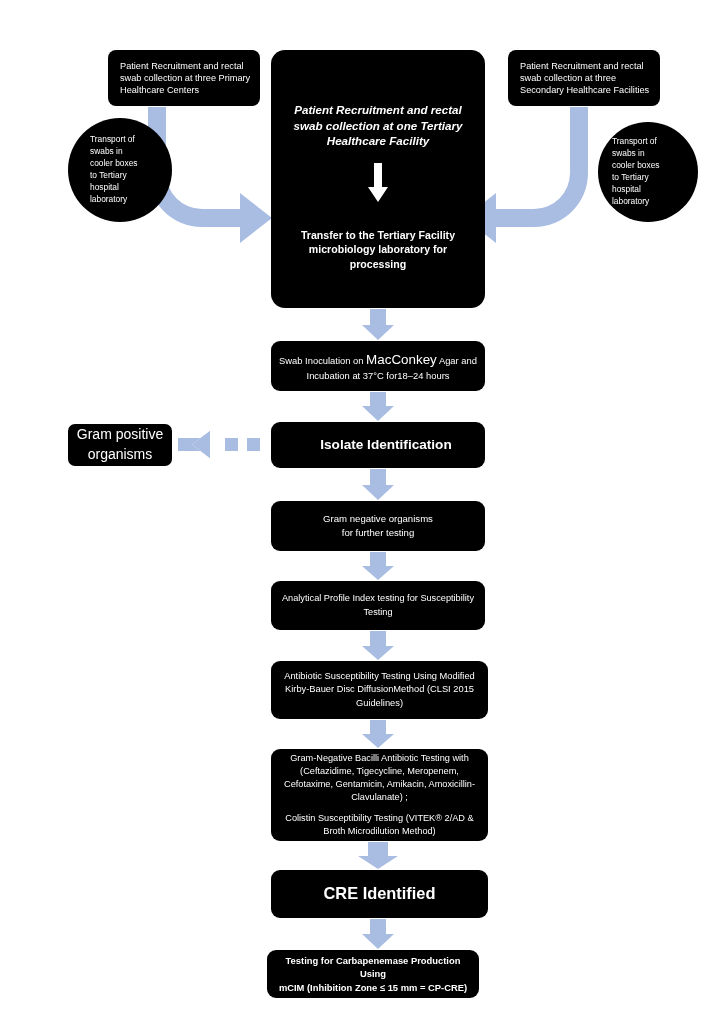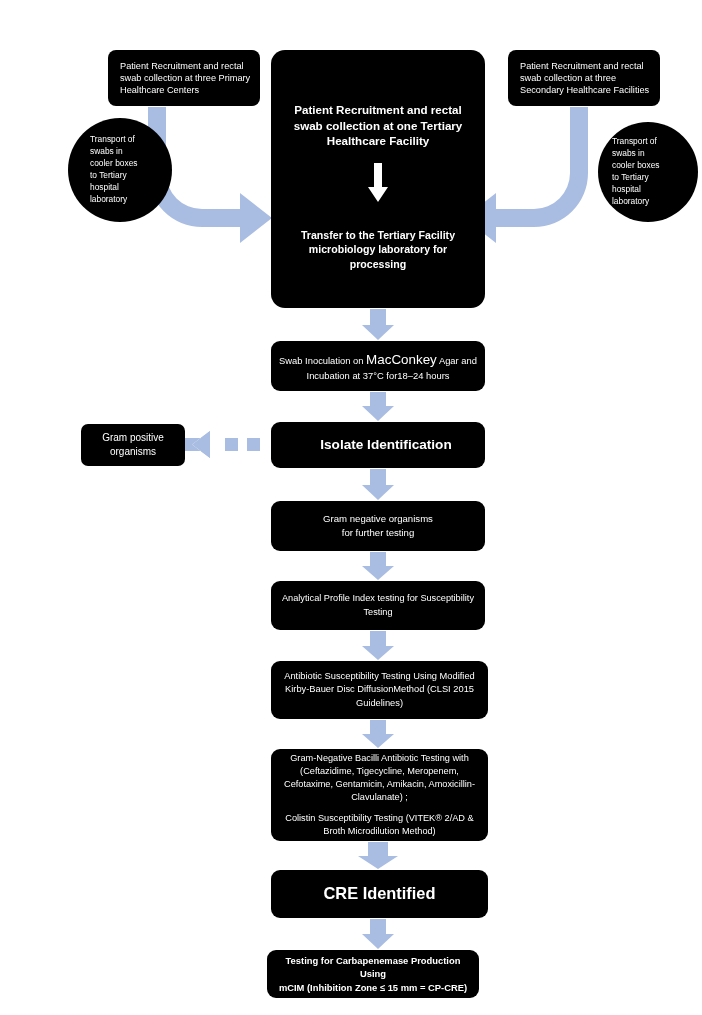--- a/index.html
+++ b/index.html
@@ -66,42 +66,42 @@
   }
   #node-tertiary-block {
     left: 271px; top: 50px; width: 214px; height: 258px;
     border-radius: 14px;
     justify-content: flex-start;
     padding-top: 52px;
   }
   #node-tertiary-block .heading {
     font-size: 11.6px; font-weight: bold; line-height: 1.34;
     padding: 0 10px;
+    font-style: italic;
   }
   #node-tertiary-block .inner-arrow {
     margin: 14px 0 20px 0;
   }
   #node-tertiary-block .subheading {
     font-size: 10.6px; font-weight: bold; line-height: 1.38;
     padding: 0 14px;
   }
   #node-swab-inoculation {
     left: 271px; top: 341px; width: 214px; height: 50px;
     font-size: 9.4px; line-height: 1.42; padding-left: 8px;
   }
   #node-swab-inoculation .big { font-size: 13.4px; }
   #node-isolate-identification {
     left: 271px; top: 422px; width: 214px; height: 46px;
     font-size: 13.6px; font-weight: bold; padding-left: 24px;
   }
   #node-gram-positive {
     left: 68px; top: 424px; width: 104px; height: 42px;
-    font-size: 10px; line-height: 1.42;
+    font-size: 14px; line-height: 1.42;
     border-radius: 7px;
-    margin-left: 13px;
   }
   #node-gram-negative {
     left: 271px; top: 501px; width: 214px; height: 50px;
     font-size: 9.6px; line-height: 1.5;
   }
   #node-api-testing {
     left: 271px; top: 581px; width: 214px; height: 49px;
     font-size: 9.2px; line-height: 1.42;
   }
   #node-ast-kirby {

